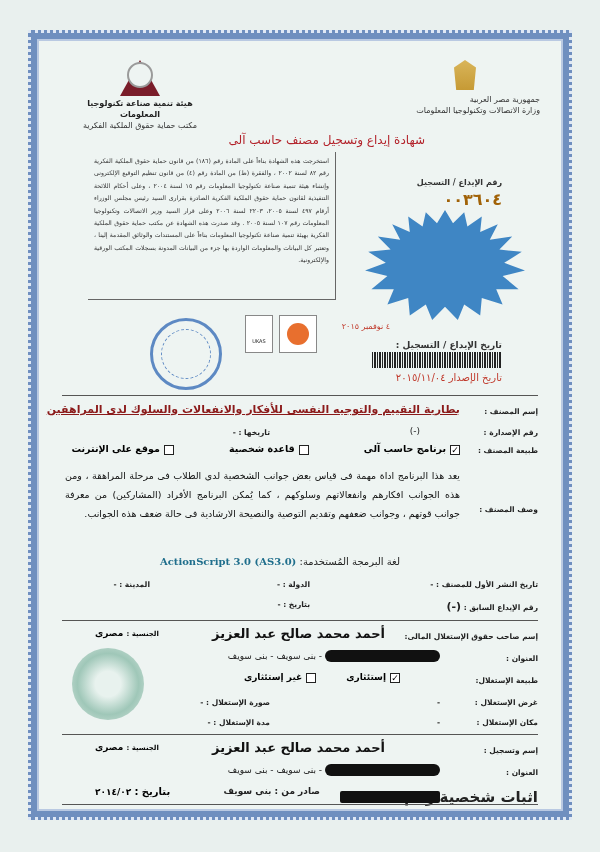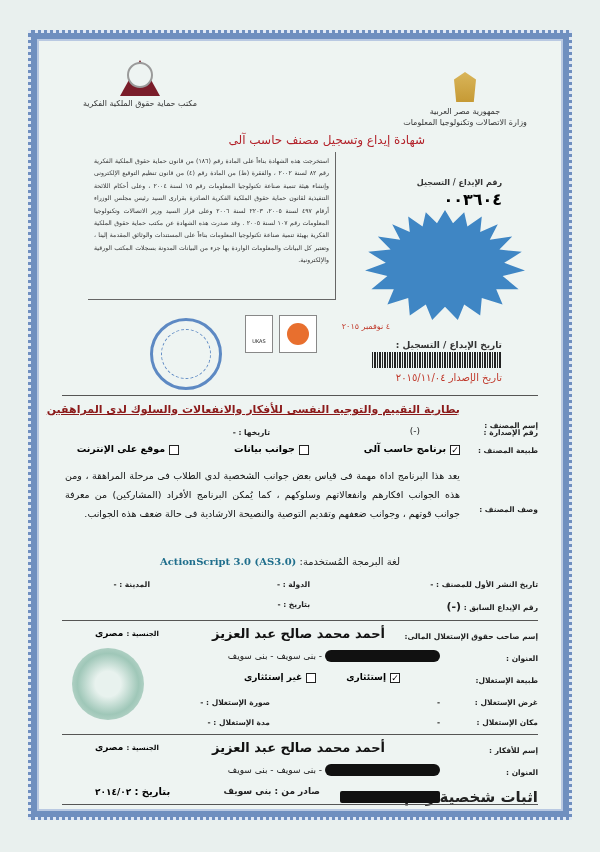--- a/index.html
+++ b/index.html
@@ -1,31 +1,31 @@
 <!DOCTYPE html>
 <html><head>
 <meta charset="utf-8">
 <style>
 *{box-sizing:border-box;margin:0;padding:0}
 body{width:600px;height:852px;background:#e9f0ee;font-family:"DejaVu Sans",sans-serif;position:relative;overflow:hidden;direction:rtl}
 .frame{position:absolute;left:28px;top:30px;width:544px;height:790px;border:9px solid #6f8fbf;background:#eef4f2;box-shadow:inset 0 0 0 2px #b9c9e2}
 .frame:before{content:"";position:absolute;inset:-9px;border:3px dotted #dfe8f5;pointer-events:none}
 .abs{position:absolute}
-.hdr-r{right:60px;top:72px;text-align:center;width:150px}
+.hdr-r{right:60px;top:60px;width:150px}
 .hdr-l{left:70px;top:60px;text-align:center;width:140px}
 .emblem{width:22px;height:30px;margin:0 auto 4px;background:linear-gradient(#d9b55a,#c69a35);clip-path:polygon(50% 0,100% 25%,90% 100%,10% 100%,0 25%);}
 .itida{width:40px;height:36px;margin:0 auto 2px;position:relative}
 .itida .tri{position:absolute;inset:0;background:#7a1d2a;clip-path:polygon(50% 0,100% 100%,0 100%)}
 .itida .circ{position:absolute;left:7px;top:2px;width:26px;height:26px;border-radius:50%;background:#eef4f2;border:2px solid #9a9a9a}
 .t-sm{font-size:8px;color:#333;line-height:11px}
 .t-smb{font-size:8px;font-weight:bold;color:#222;line-height:11px}
 .title{right:175px;top:133px;font-size:12px;font-weight:normal;color:#b3232b}
 .legal{left:88px;top:152px;width:248px;height:148px;border-right:1px solid #666;border-bottom:1px solid #666;padding:3px 6px;font-size:6.2px;line-height:12.4px;color:#333;text-align:justify}
 .regno-lbl{right:98px;top:178px;font-size:8px;font-weight:bold;color:#333}
-.regno{right:98px;top:190px;font-size:16px;font-weight:bold;color:#000000;letter-spacing:2px}
+.regno{right:98px;top:190px;font-size:16px;font-weight:bold;color:#a16207;letter-spacing:2px}
 .star{right:75px;top:210px;width:160px;height:110px;background:#3f86c4;clip-path:polygon(50% 0,55% 12%,62% 2%,64% 15%,73% 6%,72% 20%,83% 13%,78% 27%,92% 24%,84% 36%,98% 38%,87% 48%,100% 55%,86% 60%,96% 72%,82% 72%,86% 86%,73% 80%,72% 96%,62% 86%,58% 100%,50% 88%,42% 100%,38% 86%,28% 96%,27% 80%,14% 86%,18% 72%,4% 72%,14% 60%,0 55%,13% 48%,2% 38%,16% 36%,8% 24%,22% 27%,17% 13%,28% 20%,27% 6%,36% 15%,38% 2%,45% 12%)}
 .date-red{right:210px;top:322px;font-size:8px;color:#c0392b}
 .dep-lbl{right:98px;top:340px;font-size:9px;font-weight:bold;color:#333}
 .barcode{right:98px;top:352px;width:130px;height:16px;background:repeating-linear-gradient(90deg,#222 0 1px,transparent 1px 2px,#222 2px 4px,transparent 4px 5px)}
 .issue{right:98px;top:372px;font-size:10px;color:#c0392b;letter-spacing:1px}
 .seal{left:150px;top:318px;width:72px;height:72px;border-radius:50%;border:3px solid #3a6fb8;opacity:.8}
 .seal:after{content:"";position:absolute;inset:8px;border-radius:50%;border:1px dashed #3a6fb8}
 .cert-logos{left:245px;top:315px;display:flex;gap:6px}
 .sgs{width:38px;height:38px;border:1px solid #888;background:#fff;display:flex;align-items:center;justify-content:center}
 .sgs span{width:22px;height:22px;border-radius:50%;background:#e86f2e;display:block}
@@ -50,20 +50,21 @@
 <div class="abs hdr-r">
   <div class="emblem"></div>
   <div class="t-sm">جمهورية مصر العربية</div>
   <div class="t-sm">وزارة الاتصالات وتكنولوجيا المعلومات</div>
 </div>
 <div class="abs hdr-l">
   <div class="itida">
       <div class="tri"></div>
       <div class="circ"></div>
     </div>
+  <div class="t-smb">هيئة تنمية صناعة تكنولوجيا المعلومات</div>
   <div class="t-sm">مكتب حماية حقوق الملكية الفكرية</div>
 </div>
 <div class="abs title">شهادة إيداع وتسجيل مصنف حاسب آلى</div>
 
 <div class="abs legal">استخرجت هذه الشهادة بناءاً على المادة رقم (١٨٦) من قانون حماية حقوق الملكية الفكرية رقم ٨٢ لسنة ٢٠٠٢ ، والفقرة (ط) من المادة رقم (٤) من قانون تنظيم التوقيع الإلكترونى وإنشاء هيئة تنمية صناعة تكنولوجيا المعلومات رقم ١٥ لسنة ٢٠٠٤ ، وعلى أحكام اللائحة التنفيذية لقانون حماية حقوق الملكية الفكرية الصادرة بقرارى السيد رئيس مجلس الوزراء أرقام ٤٩٧ لسنة ٢٠٠٥، ٢٢٠٣ لسنة ٢٠٠٦ وعلى قرار السيد وزير الاتصالات وتكنولوجيا المعلومات رقم ١٠٧ لسنة ٢٠٠٥ . وقد صدرت هذه الشهادة عن مكتب حماية حقوق الملكية الفكرية بهيئة تنمية صناعة تكنولوجيا المعلومات بناءاً على المستندات والوثائق المقدمة إلينا ، وتعتبر كل البيانات والمعلومات الواردة بها جزء من البيانات المدونة بسجلات المكتب الورقية والإلكترونية.</div>
 
 <div class="abs regno-lbl">رقم الإيداع / التسجيل</div>
 <div class="abs regno">٠٠٣٦٠٤</div>
 <div class="abs star"></div>
 <div class="abs date-red">٤ نوفمبر ٢٠١٥</div>
@@ -74,31 +75,31 @@
 <div class="abs seal"></div>
 <div class="abs cert-logos">
   <div class="sgs">
       <span></span>
     </div>
   <div class="ukas">UKAS</div>
 </div>
 
 <div class="hr" style="top:395px"></div>
 
-<div class="abs lbl" style="right:62px;top:421px">إسم المصنف :</div>
+<div class="abs lbl" style="right:62px;top:407px">إسم المصنف :</div>
 <div class="abs work-name">بطارية التقييم والتوجيه النفسى للأفكار والانفعالات والسلوك لدى المراهقين</div>
 
 <div class="abs lbl" style="right:62px;top:428px">رقم الإصدارة :</div>
 <div class="abs val" style="right:180px;top:426px">(-)</div>
 <div class="abs lbl" style="right:330px;top:428px">تاريخها : -</div>
 
 <div class="abs lbl" style="right:62px;top:446px">طبيعة المصنف :</div>
 <div class="abs" style="right:140px;top:443px;display:flex;gap:55px;font-size:9.5px;font-weight:bold">
   <span><span class="chk">✓</span><span>برنامج حاسب آلى</span></span>
-  <span><span class="chk"></span><span>جوانب بيانات</span></span>
+  <span><span class="chk"></span><span>قاعدة شخصية</span></span>
   <span><span class="chk"></span><span>موقع على الإنترنت</span></span>
 </div>
 
 <div class="abs lbl" style="right:62px;top:505px">وصف المصنف :</div>
 <div class="abs desc">يعد هذا البرنامج اداة مهمة فى قياس بعض جوانب الشخصية لدى الطلاب فى مرحلة المراهقة ، ومن هذه الجوانب افكارهم وانفعالاتهم وسلوكهم ، كما يُمكن البرنامج الأفراد (المشاركين) من معرفة جوانب قوتهم ، وجوانب ضعفهم وتقديم التوصية والنصيحة الارشادية فى حالة ضعف هذه الجوانب.</div>
 
 <div class="abs lang"><span>لغة البرمجة المُستخدمة:</span> <b>ActionScript 3.0 (AS3.0)</b></div>
 
 <div class="abs lbl" style="right:62px;top:580px">تاريخ النشر الأول للمصنف : -</div>
 <div class="abs lbl" style="right:290px;top:580px">الدولة : -</div>
@@ -124,21 +125,21 @@
 
 <div class="abs lbl" style="right:62px;top:698px">غرض الإستغلال :</div>
 <div class="abs lbl" style="right:160px;top:698px">-</div>
 <div class="abs lbl" style="right:330px;top:698px">صورة الإستغلال : -</div>
 <div class="abs lbl" style="right:62px;top:718px">مكان الإستغلال :</div>
 <div class="abs lbl" style="right:160px;top:718px">-</div>
 <div class="abs lbl" style="right:330px;top:718px">مدة الإستغلال : -</div>
 
 <div class="hr" style="top:734px"></div>
 
-<div class="abs lbl" style="right:62px;top:746px">إسم للأفكار :</div>
+<div class="abs lbl" style="right:62px;top:746px">إسم وتسجيل :</div>
 <div class="abs bigname" style="right:215px;top:740px">أحمد محمد صالح عبد العزيز</div>
 <div class="abs" style="left:95px;top:742px;font-size:9px;font-weight:bold"><span style="font-size:7px">الجنسية :</span> <span>مصرى</span></div>
 <div class="abs lbl" style="right:62px;top:768px">العنوان :</div>
 <div class="abs val" style="right:160px;top:764px"><span class="redact" style="width:115px"></span> <span>- بنى سويف - بنى سويف</span></div>
 <div class="abs lbl" style="right:62px;top:788px;font-size:15px">اثبات شخصية رقم :</div>
 <div class="abs" style="right:160px;top:786px"><span class="redact" style="width:100px;border-radius:2px"></span></div>
 <div class="abs val" style="right:280px;top:786px;font-weight:bold">صادر من : بنى سويف</div>
 <div class="abs" style="left:95px;top:786px;font-size:9px;font-weight:bold"><span style="font-size:10px">بتاريخ :</span> <span>٢٠١٤/٠٢</span></div>
 
 <div class="hr" style="top:804px"></div>

